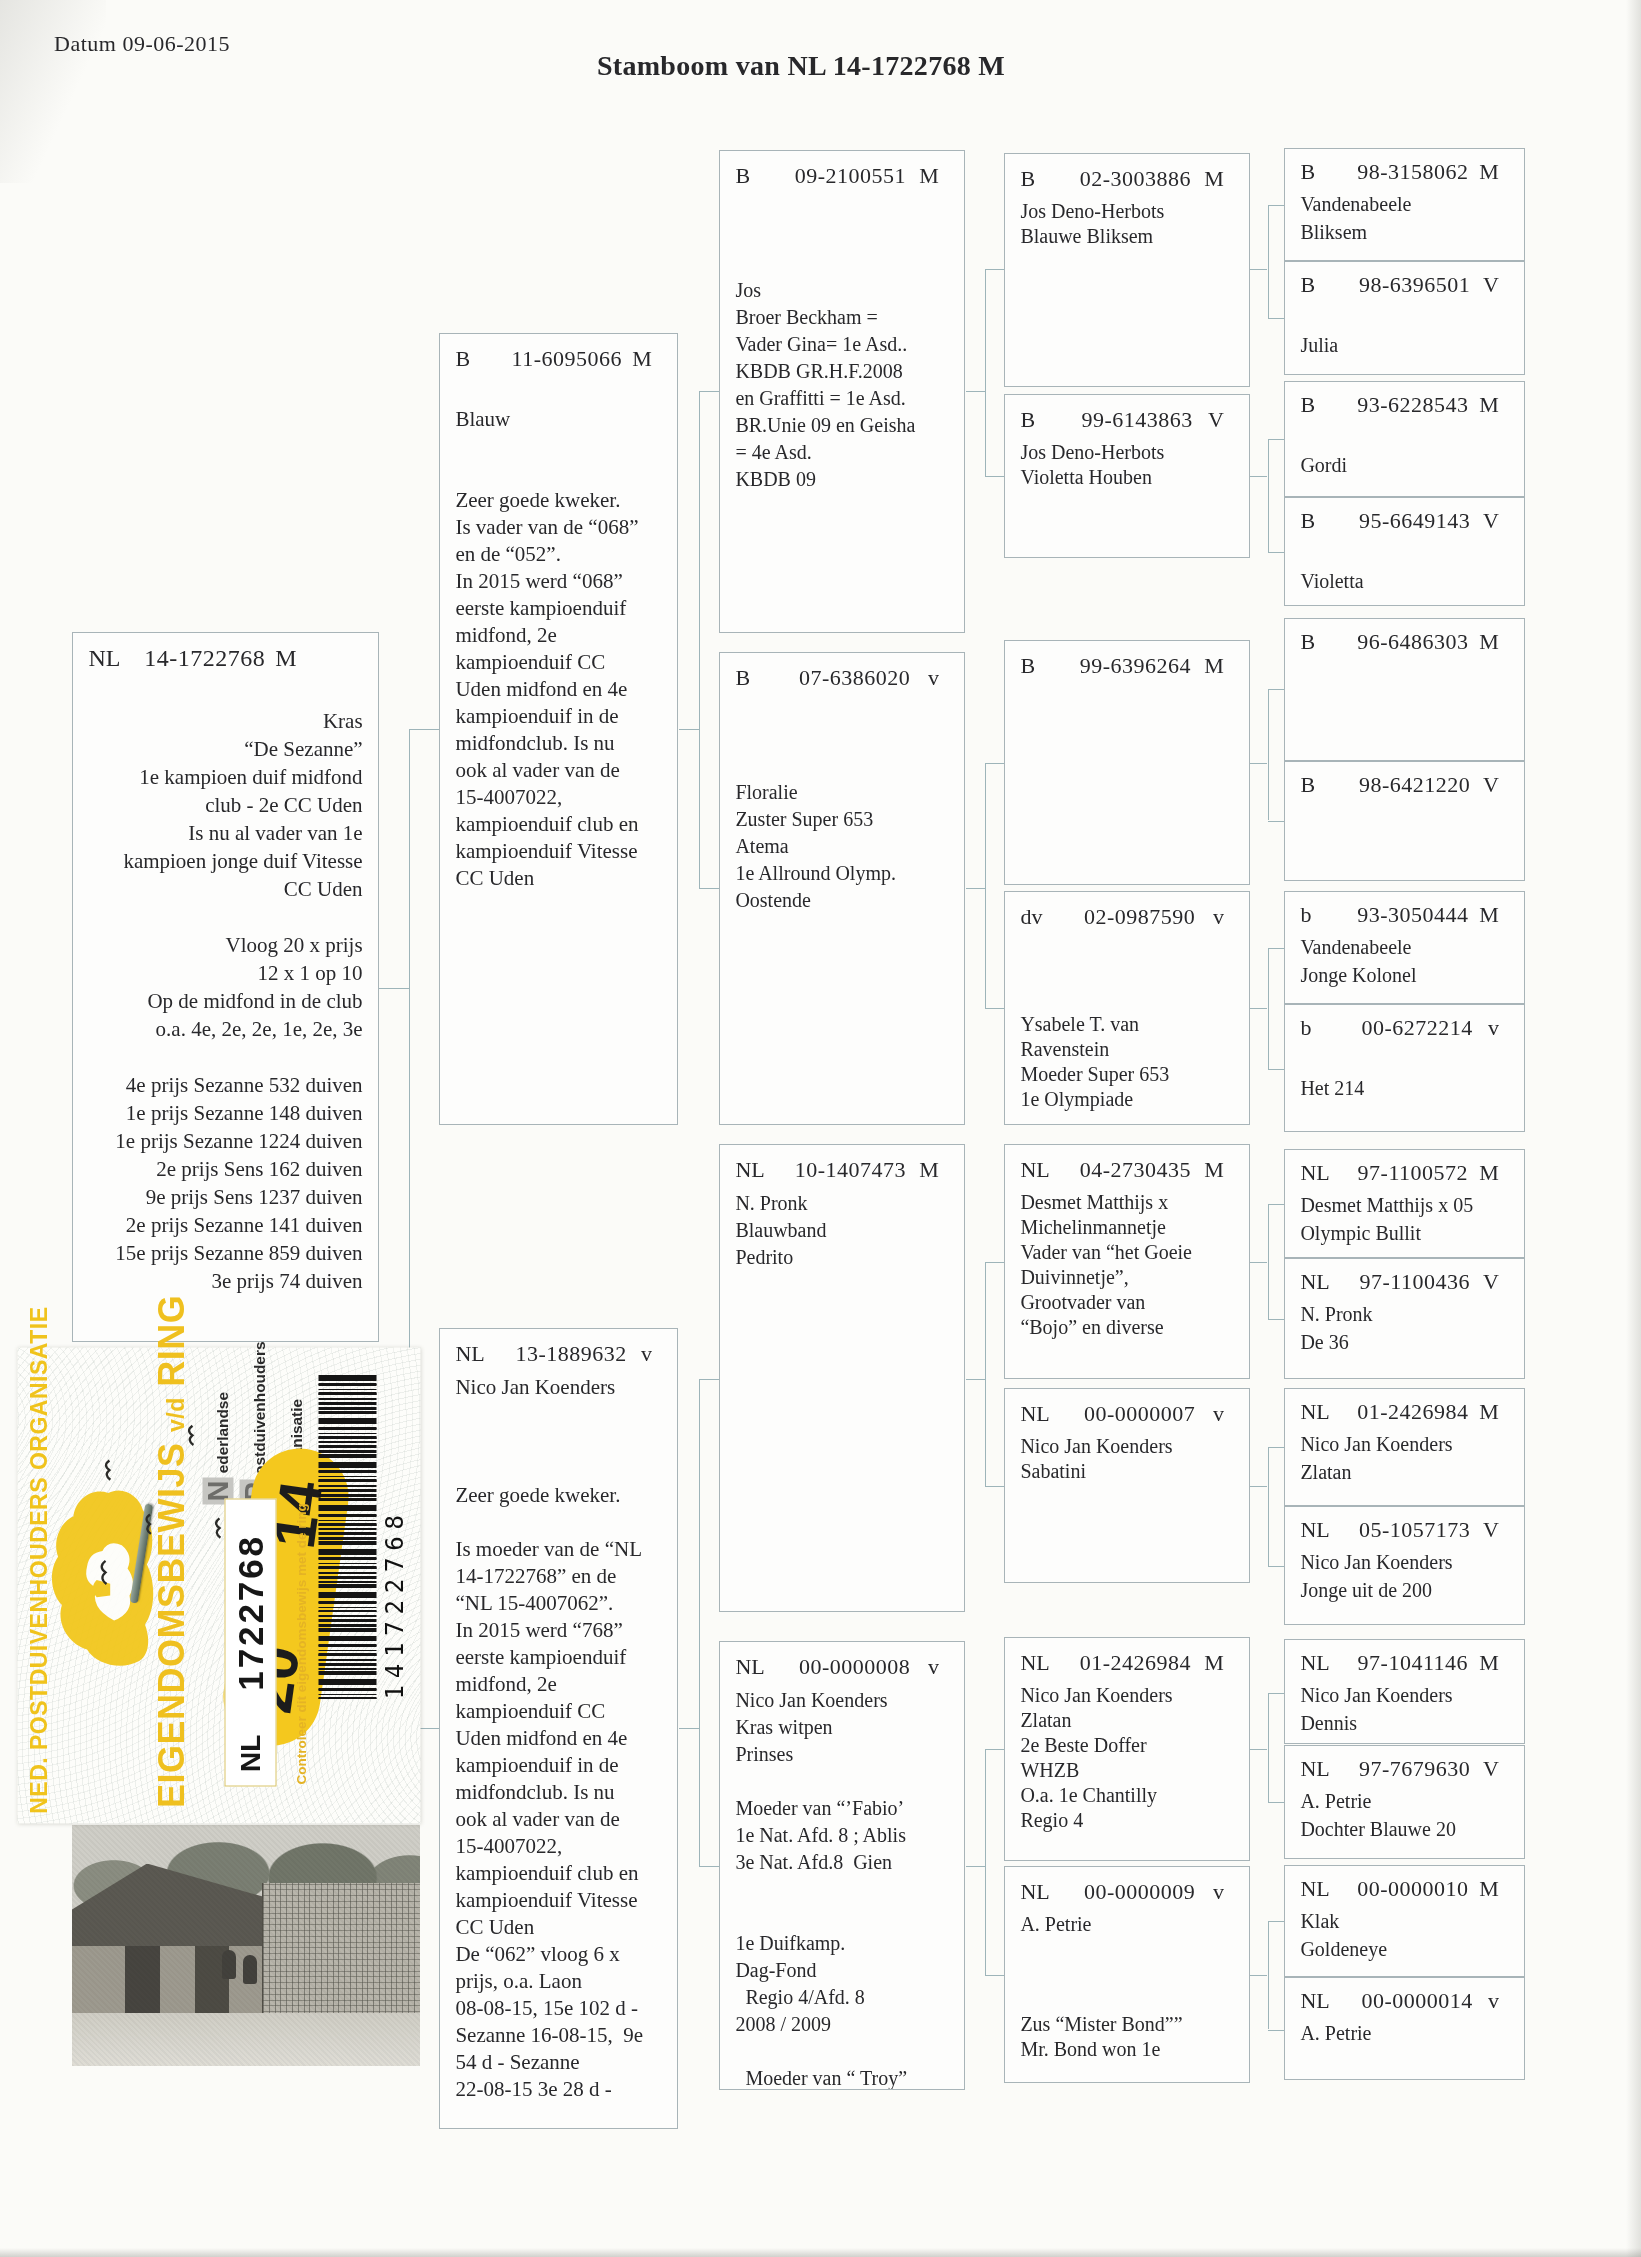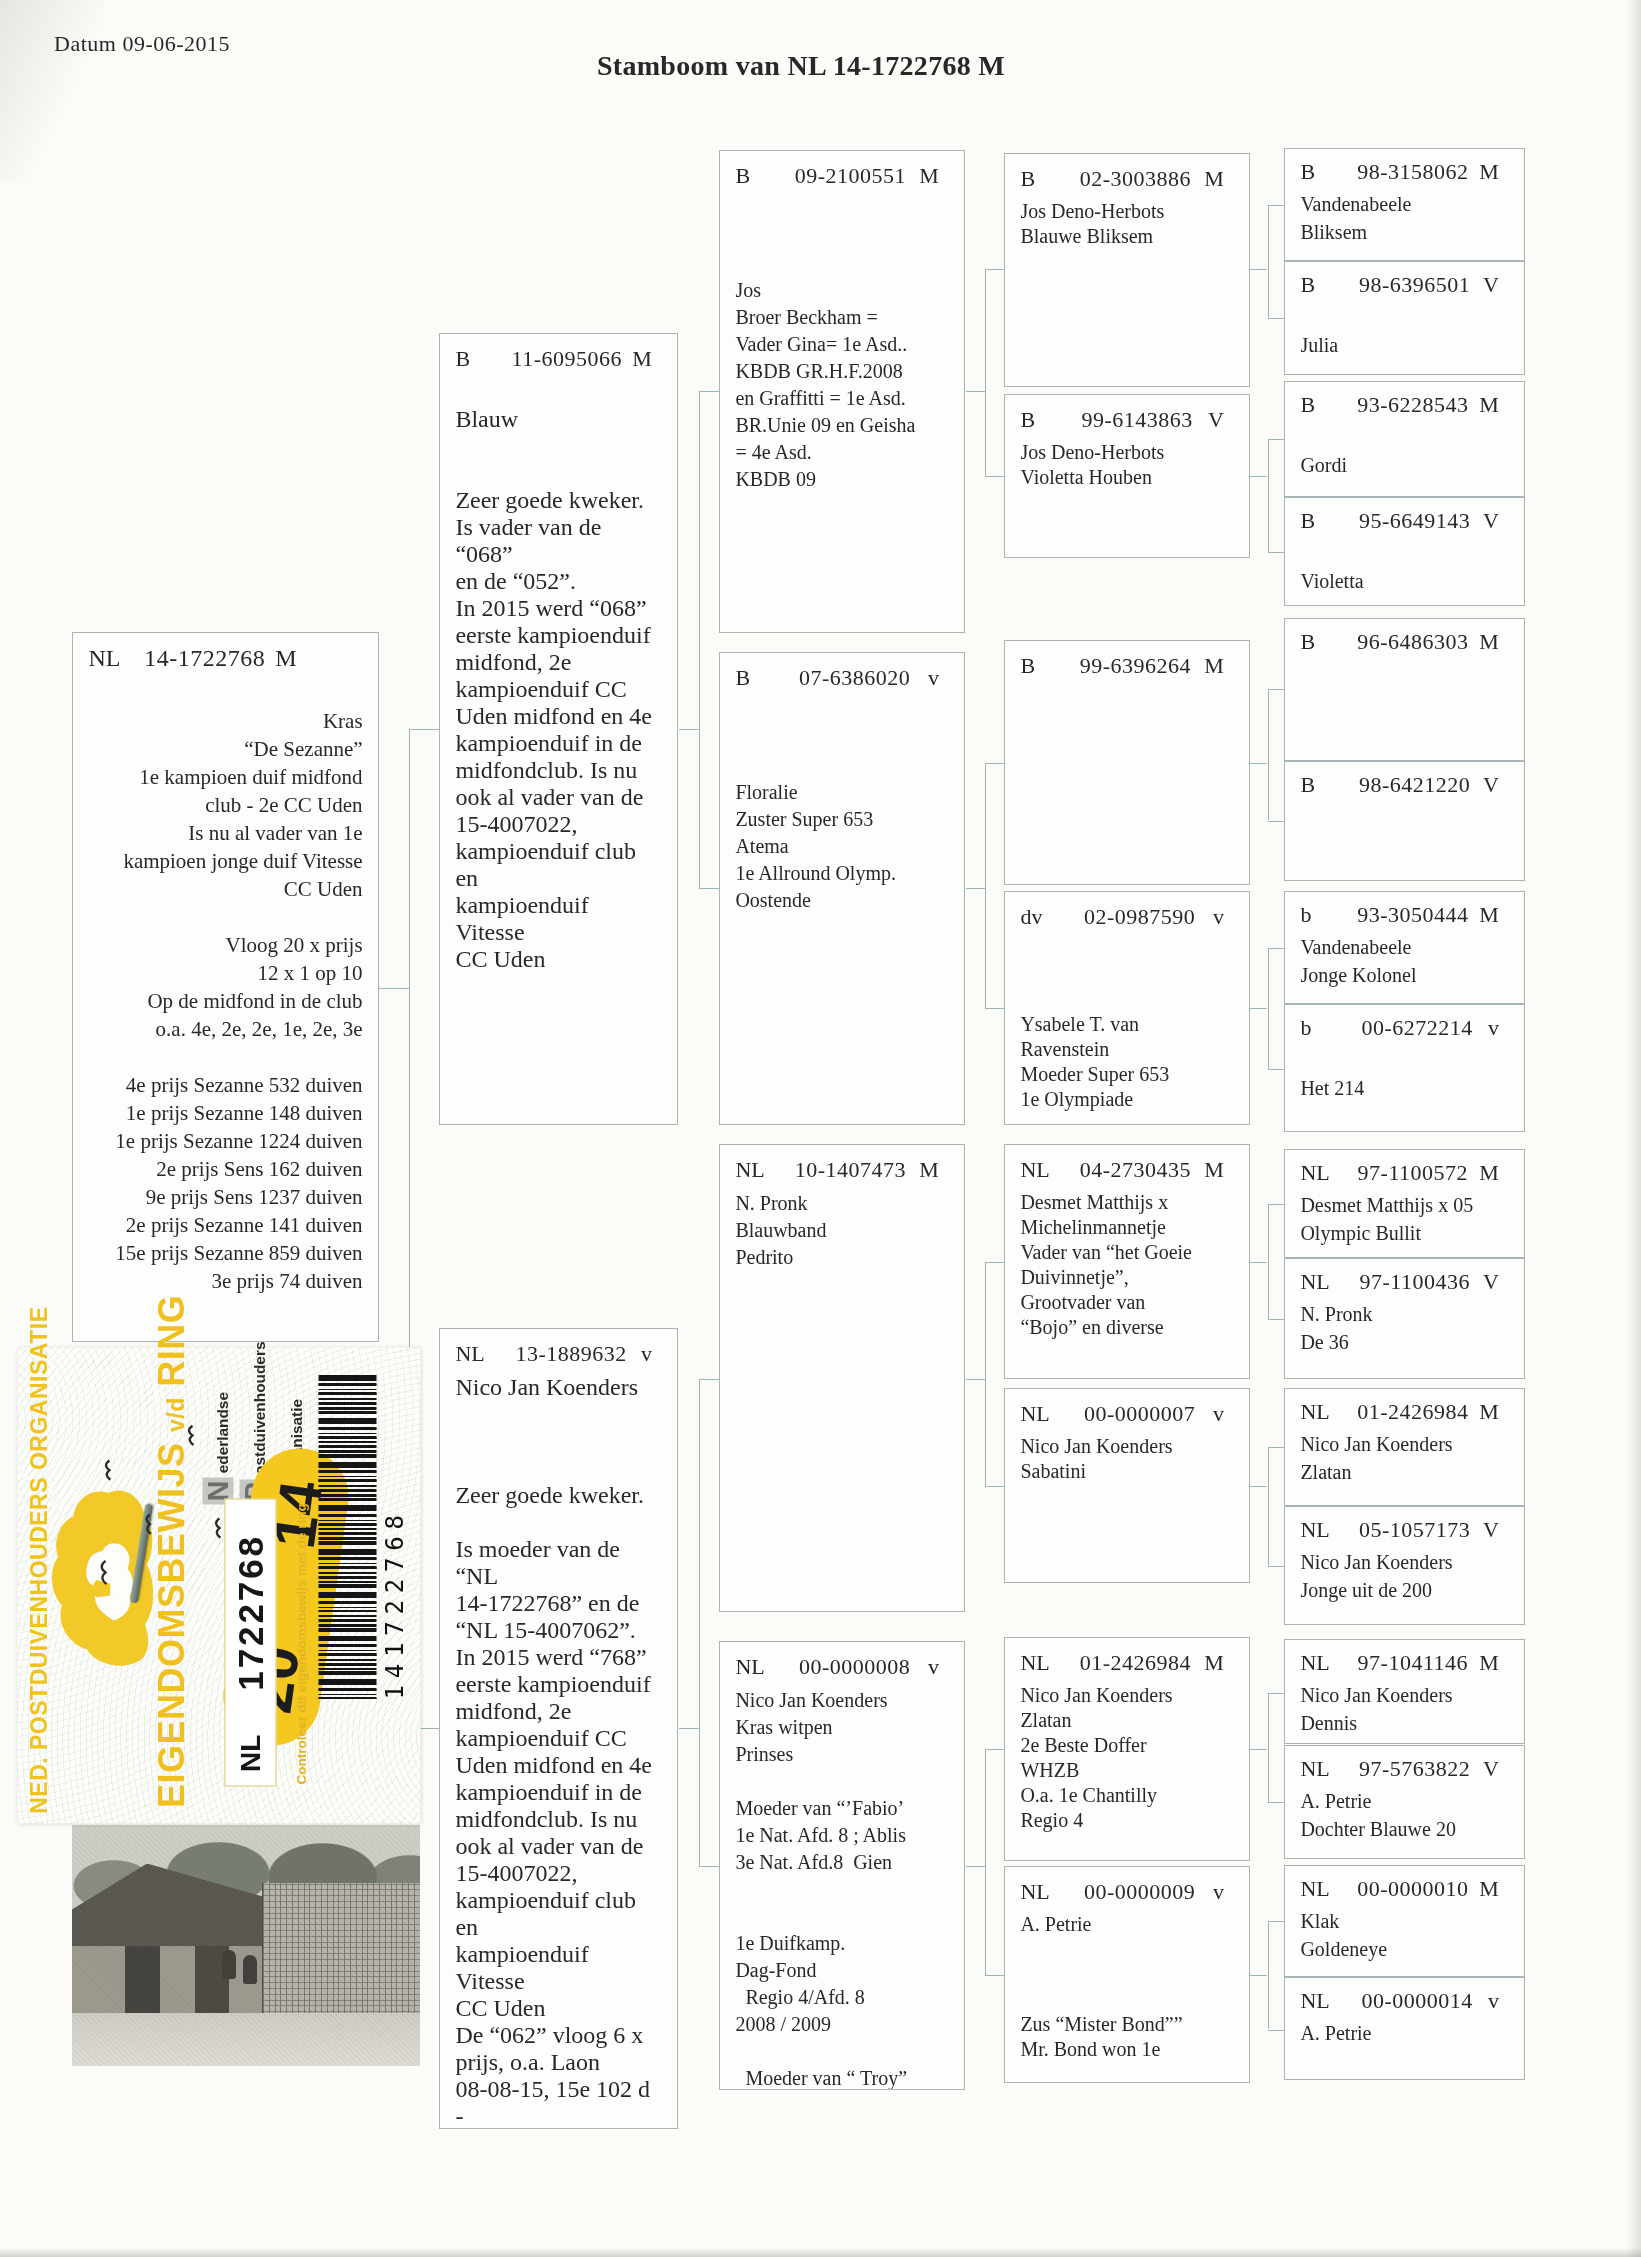--- a/index.html
+++ b/index.html
@@ -21,21 +21,21 @@
   
   .pbox{position:absolute;border:1px solid #a8b4b8;background:rgba(255,255,255,.55);
       box-sizing:border-box;padding:11.6px 15.4px;overflow:hidden;z-index:2;}
   .ring{display:flex;align-items:baseline;font-size:22px;}
   .ring .cc{width:46px;flex:none;}
   .ring .rn{flex:1;letter-spacing:0.5px;text-align:center;}
   .ring .sx{flex:none;text-align:right;padding-right:9.7px;}
   .g1 .ring{font-size:24px;} .g1 .ring .sx{padding-right:66px;}
   .notes{margin-top:7.7px;white-space:pre-wrap;}
   .g1 .notes{font-size:21px;line-height:28px;text-align:right;}
-  .g2 .notes{font-size:24px;line-height:27px;}
+  .g2 .notes{font-size:21px;line-height:27px;}
   .g3 .notes{font-size:20px;line-height:27px;}
   .g4 .notes{font-size:20px;line-height:25px;}
   .g5 .notes{font-size:20px;line-height:28px;margin-top:5.8px;}
   .g5{padding-top:9.7px;}
   .conn{position:absolute;background:#9db4b9;z-index:1;}
   
   .stamp{position:absolute;left:-19.3px;top:1384px;width:476px;height:403px;
       transform:rotate(-90deg);background:
       repeating-radial-gradient(circle at 18% 115%, rgba(150,165,158,.16) 0 1px, transparent 1px 5.8px),
       repeating-radial-gradient(circle at 85% -10%, rgba(150,165,158,.13) 0 1px, transparent 1px 6.8px),
@@ -519,21 +519,21 @@
           <span class="cc">NL</span>
           <span class="rn">97-1041146</span>
           <span class="sx">M</span>
         </div>
         <div class="notes">Nico Jan Koenders
 Dennis</div>
       </div>
       <div class="pbox g5" style="left: 1284px; top: 1745px; width: 241px; height: 114px;">
         <div class="ring">
           <span class="cc">NL</span>
-          <span class="rn">97-5763822</span>
+          <span class="rn">97-7679630</span>
           <span class="sx">V</span>
         </div>
         <div class="notes">A. Petrie
 Dochter Blauwe 20</div>
       </div>
       <div class="pbox g5" style="left: 1284px; top: 1865px; width: 241px; height: 112px;">
         <div class="ring">
           <span class="cc">NL</span>
           <span class="rn">00-0000010</span>
           <span class="sx">M</span>

